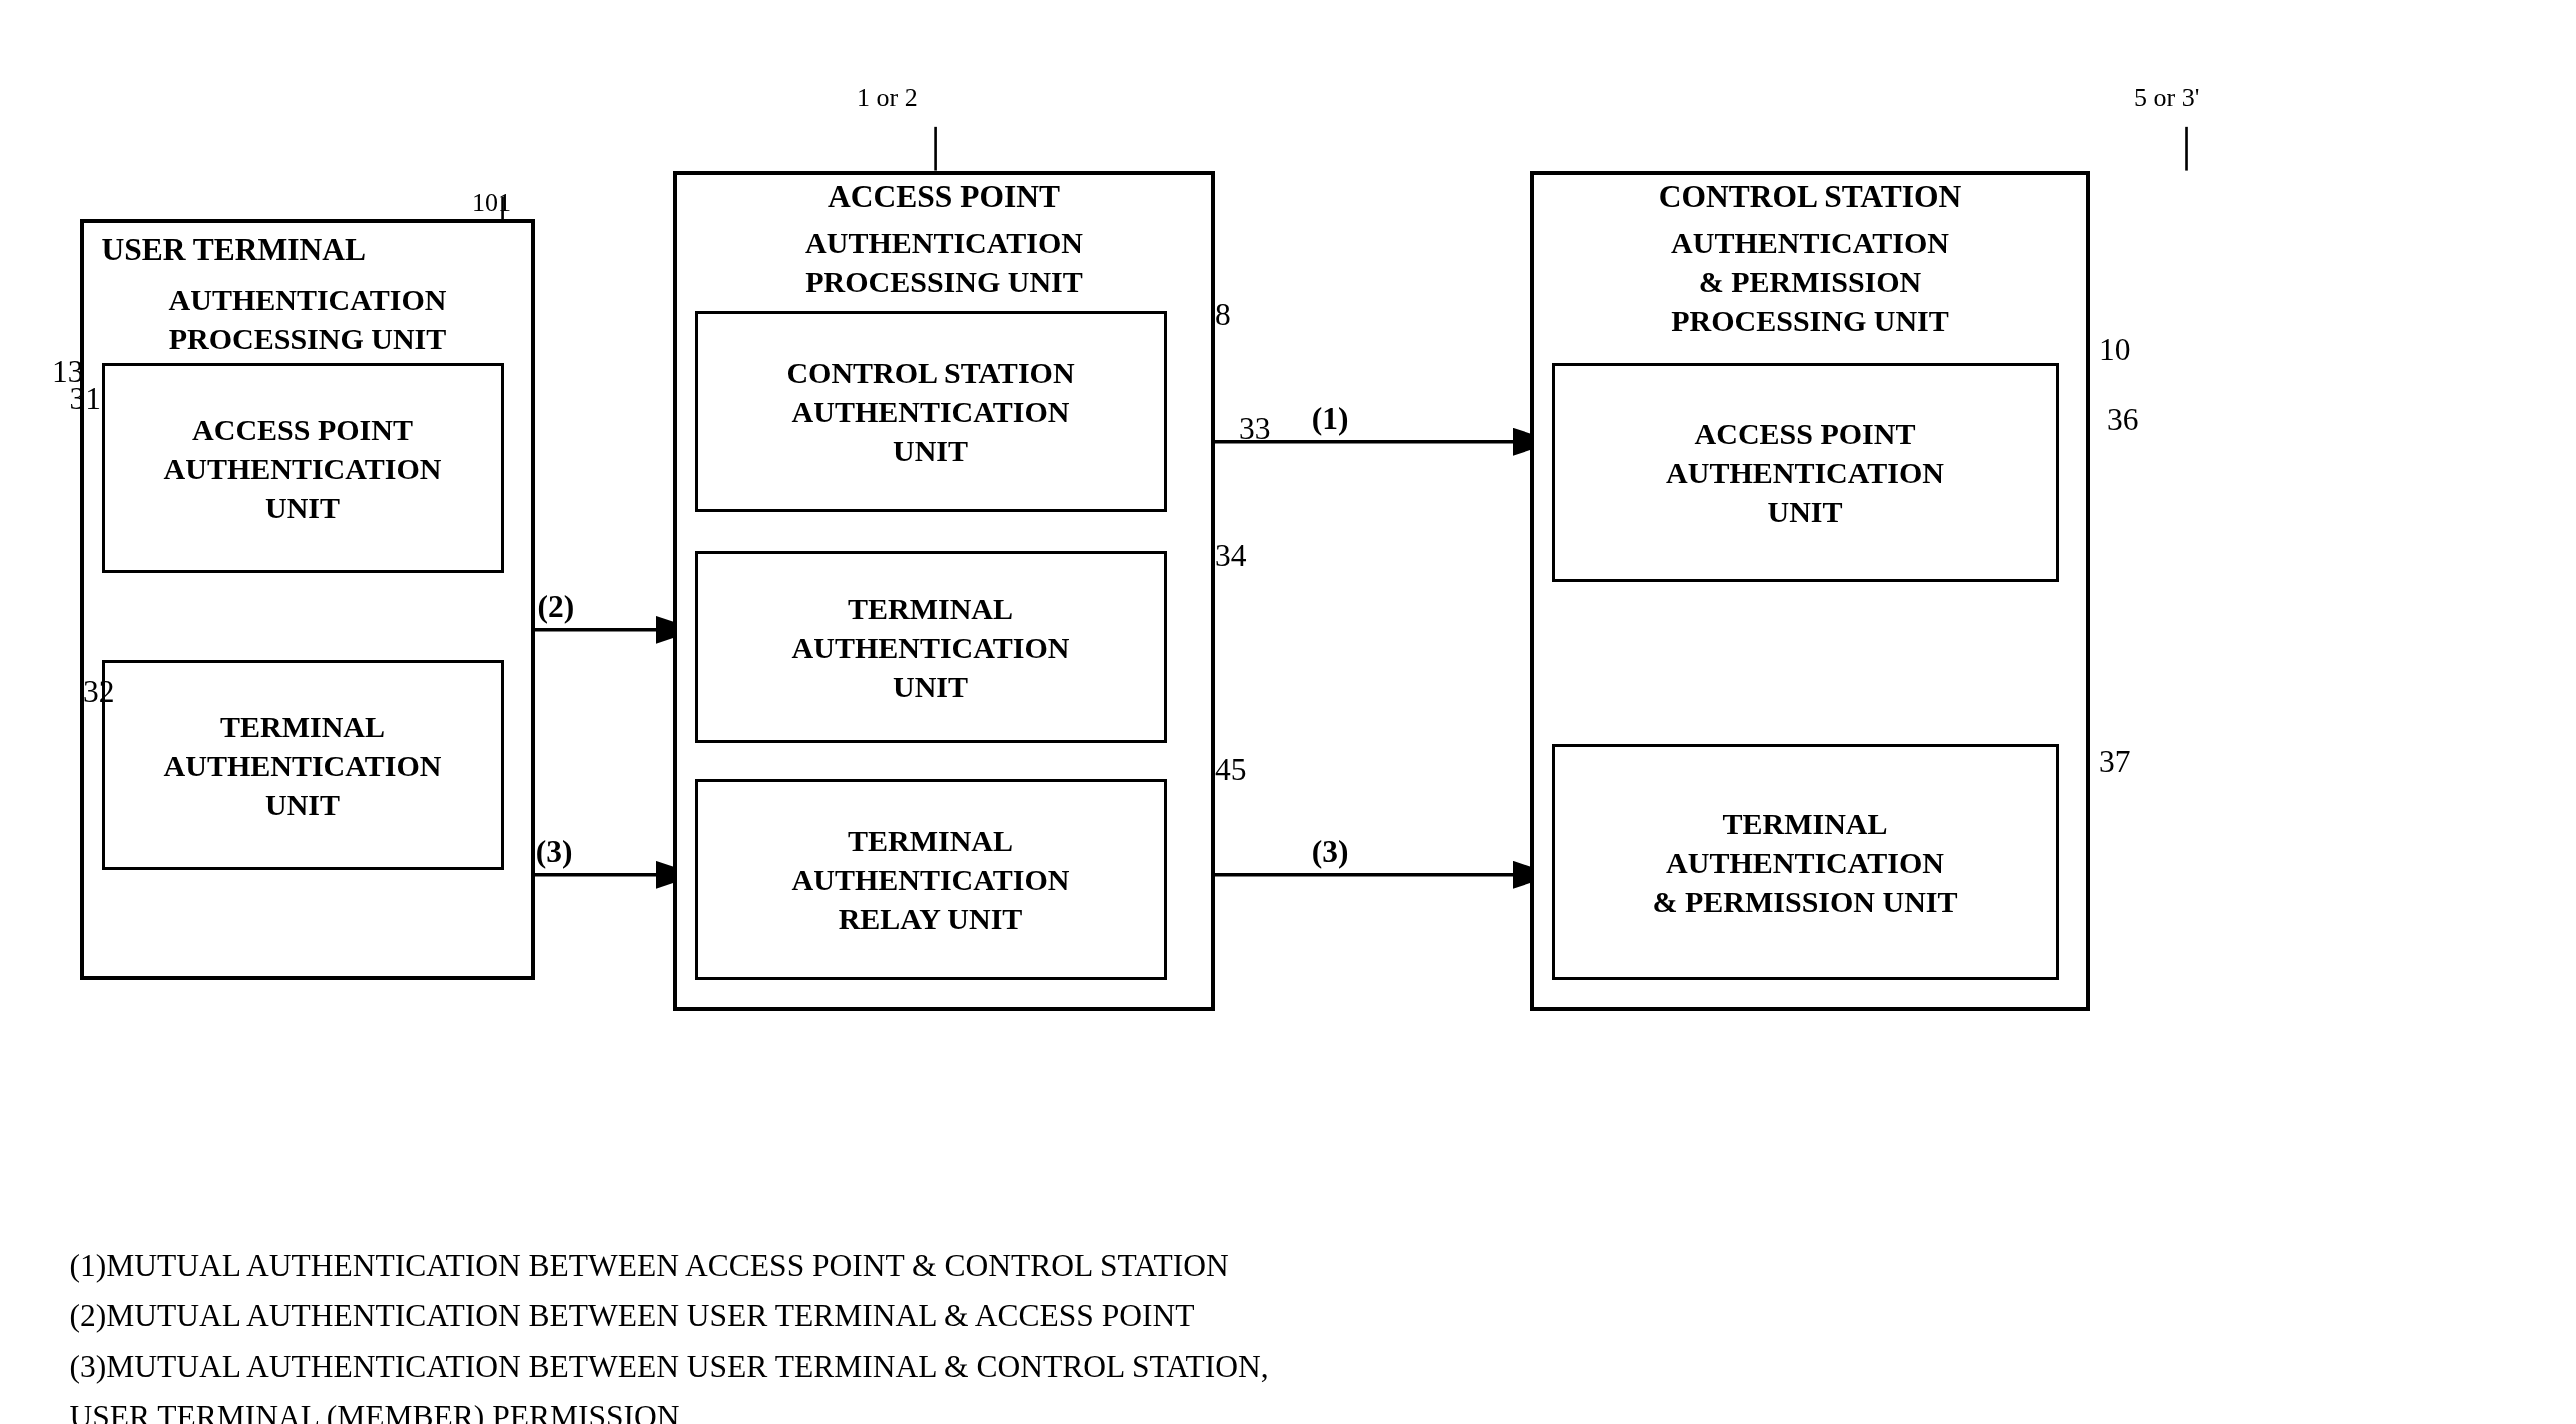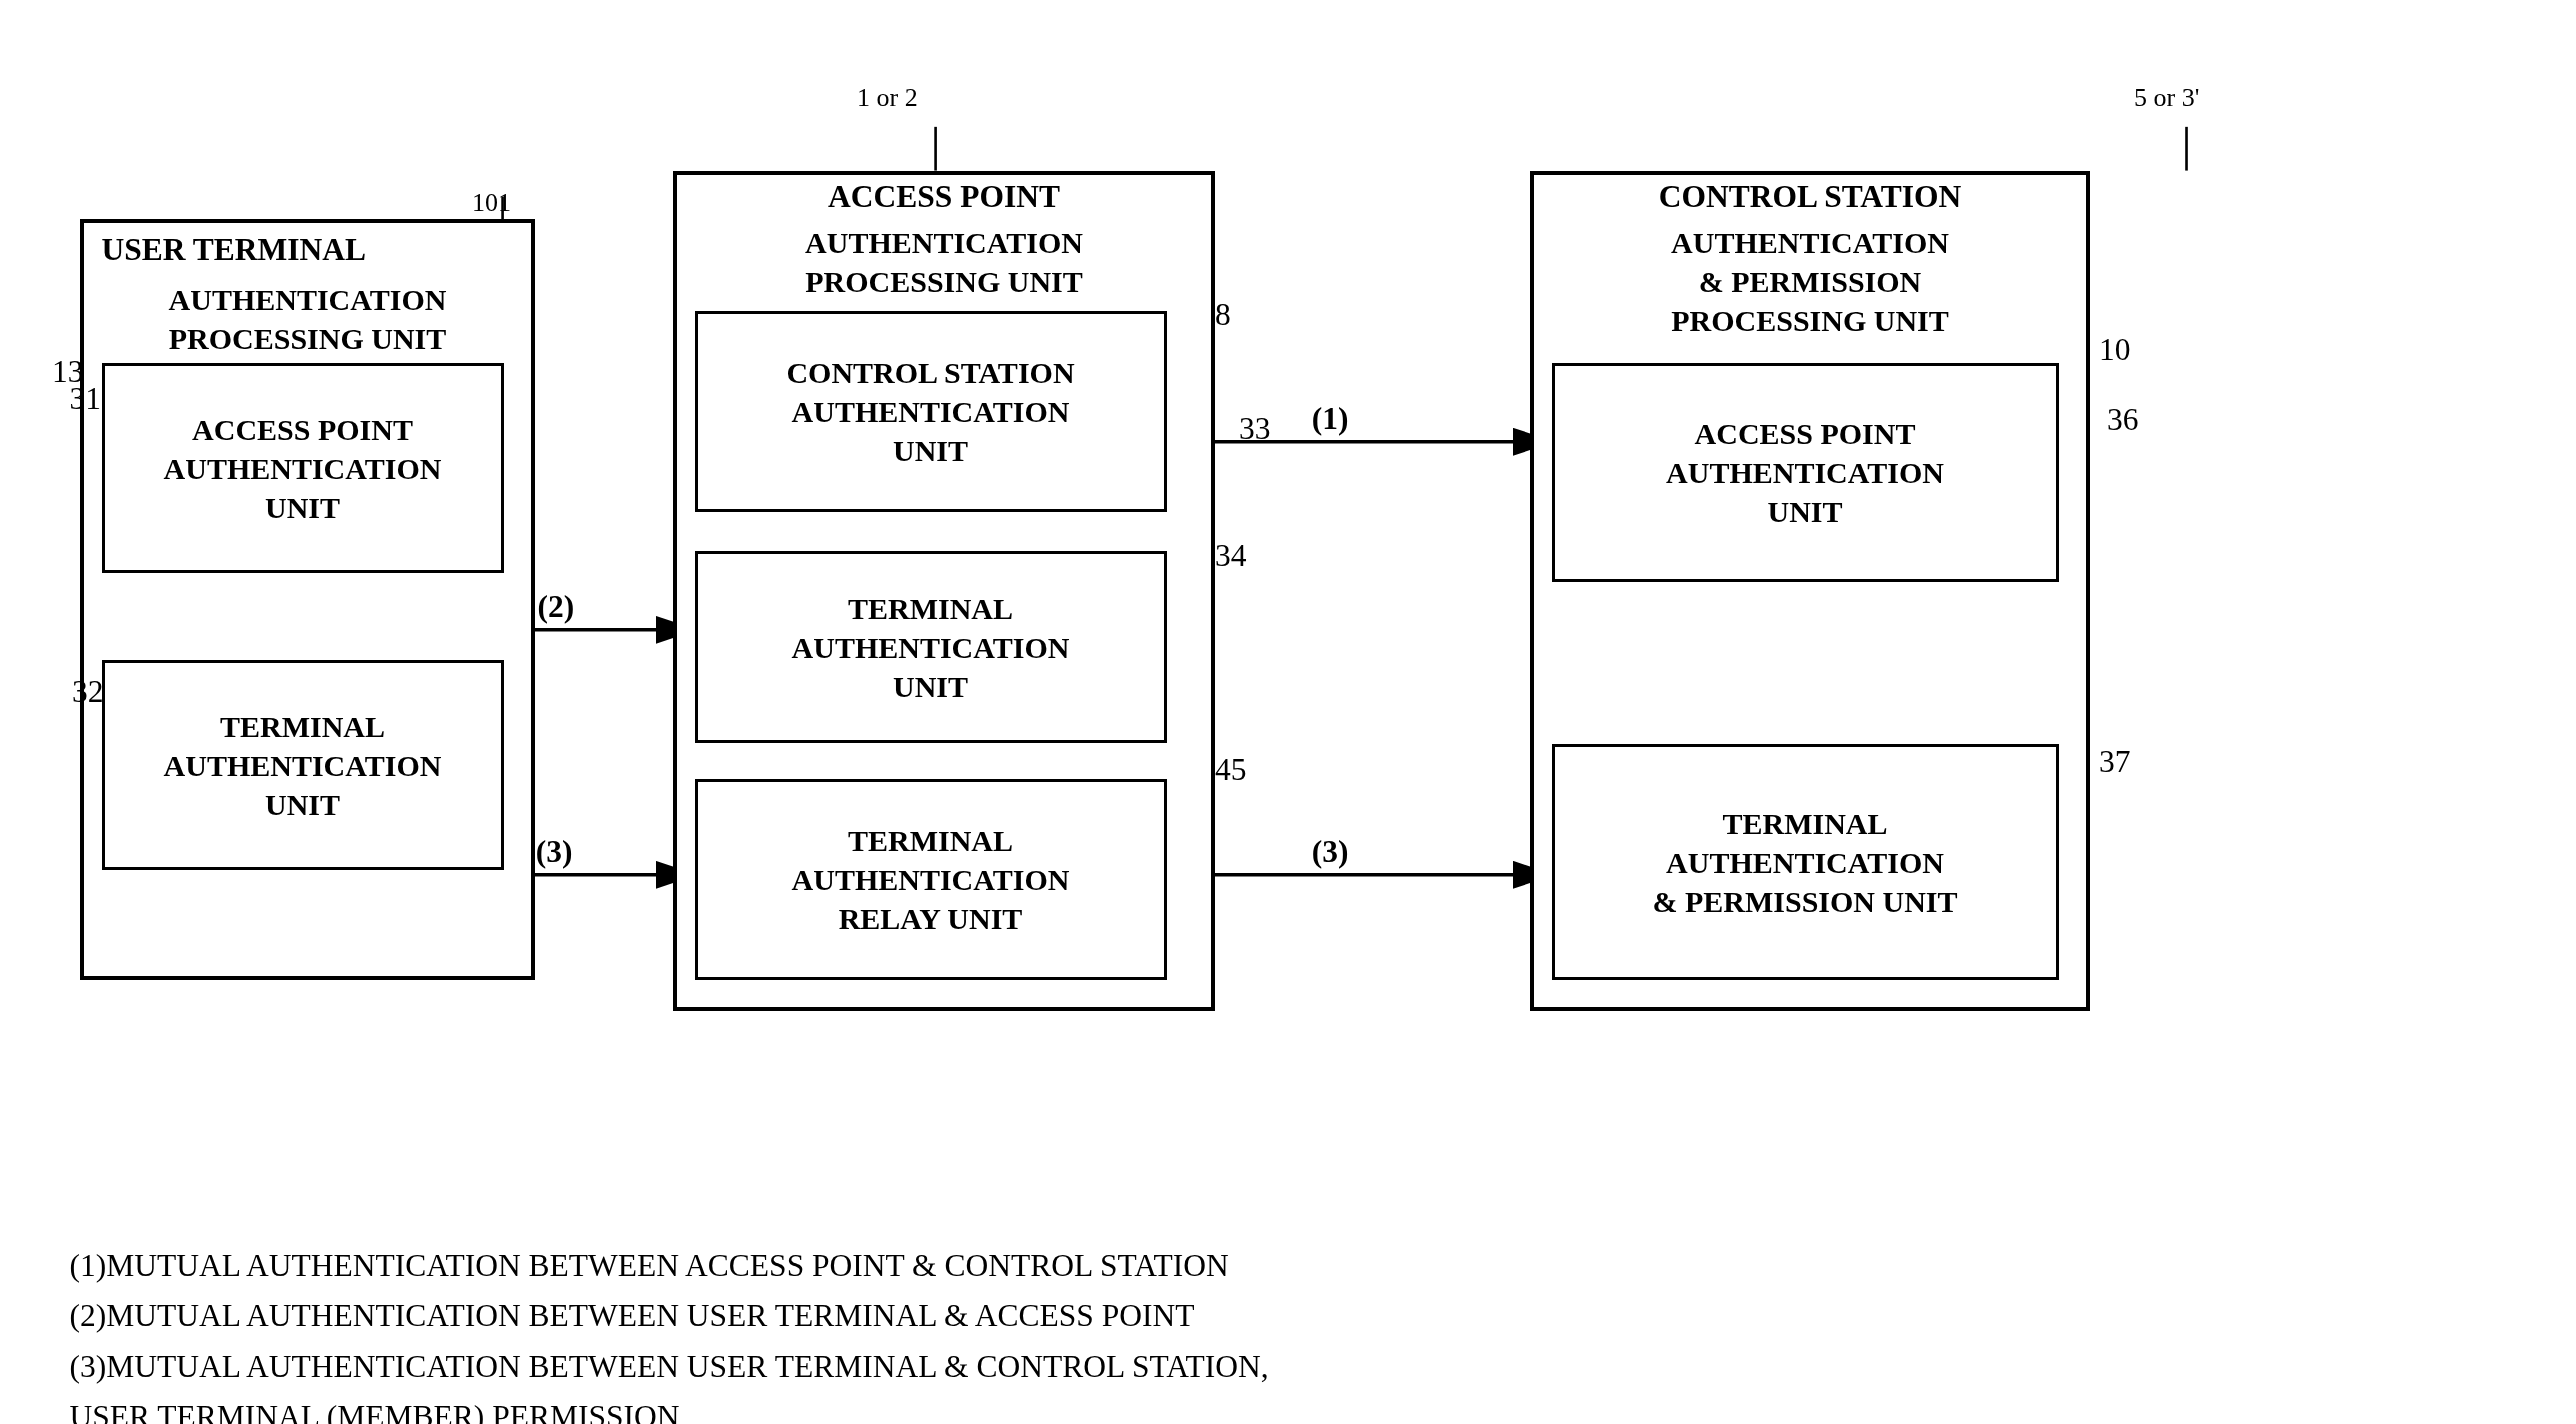--- a/index.html
+++ b/index.html
@@ -142,21 +142,21 @@
     <div class="unit-box" style="top:437px; left:17.5px; width:402px; height:210px;">
       <div class="unit-box-label">
         TERMINAL<br>AUTHENTICATION<br>UNIT
       </div>
     </div>
 
   </div>
 
   <div class="num-label" style="top:319px; left:0px;">13</div>
   <div class="num-label" style="top:346px; left:17.5px;">31</div>
-  <div class="num-label" style="top:639px; left:20px;">32</div>
+  <div class="num-label" style="top:639px; left:31px;">32</div>
 
   <div class="outer-box" style="top:136px; left:621px; width:542px; height:840px;">
 
     <div style="position:absolute; top:4.4px; left:0; right:0; text-align:center; font-size:31.5px; font-weight:bold;">ACCESS POINT</div>
 
     <div style="position:absolute; top:48px; left:0; right:0; text-align:center; font-size:30px; font-weight:bold; line-height:1.3;">AUTHENTICATION<br>PROCESSING UNIT</div>
 
     <div class="unit-box" style="top:136px; left:17.5px; width:472px; height:201px;">
       <div class="unit-box-label">
         CONTROL STATION<br>AUTHENTICATION<br>UNIT

